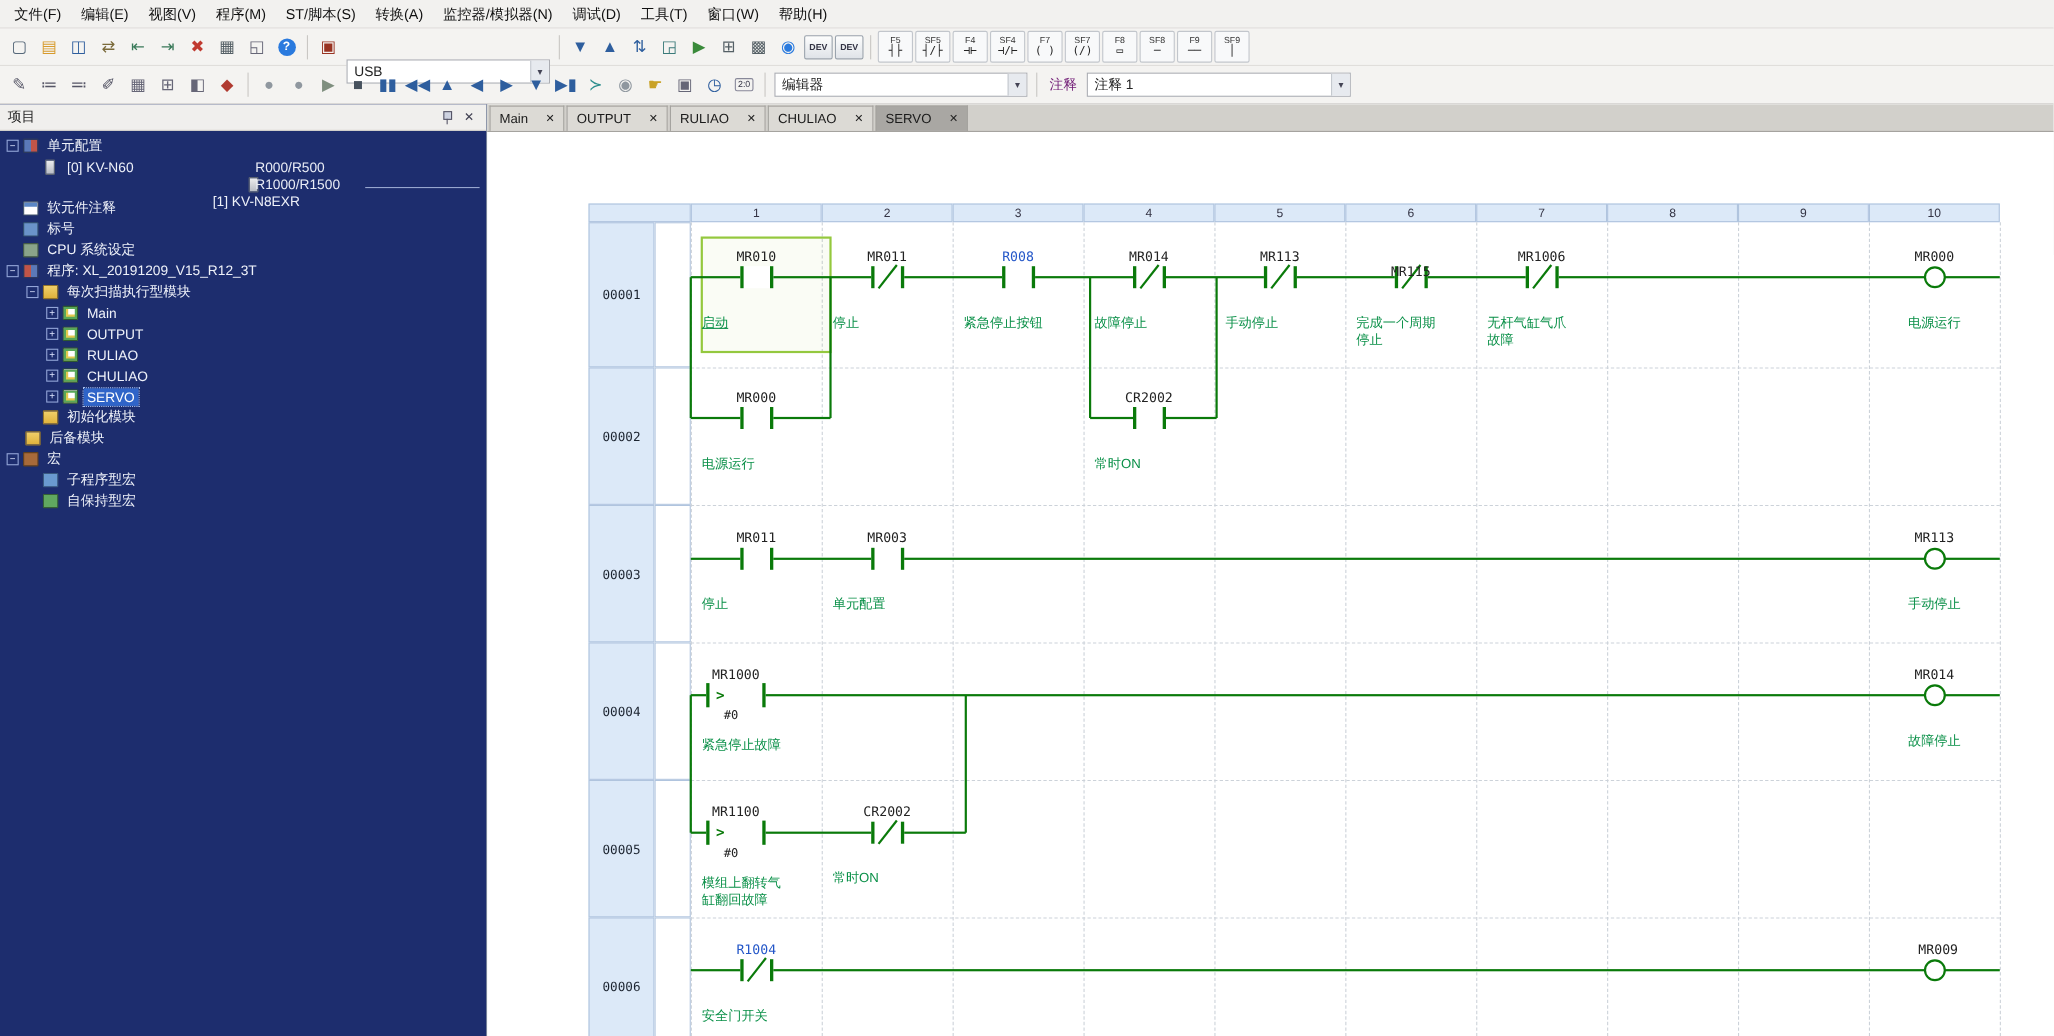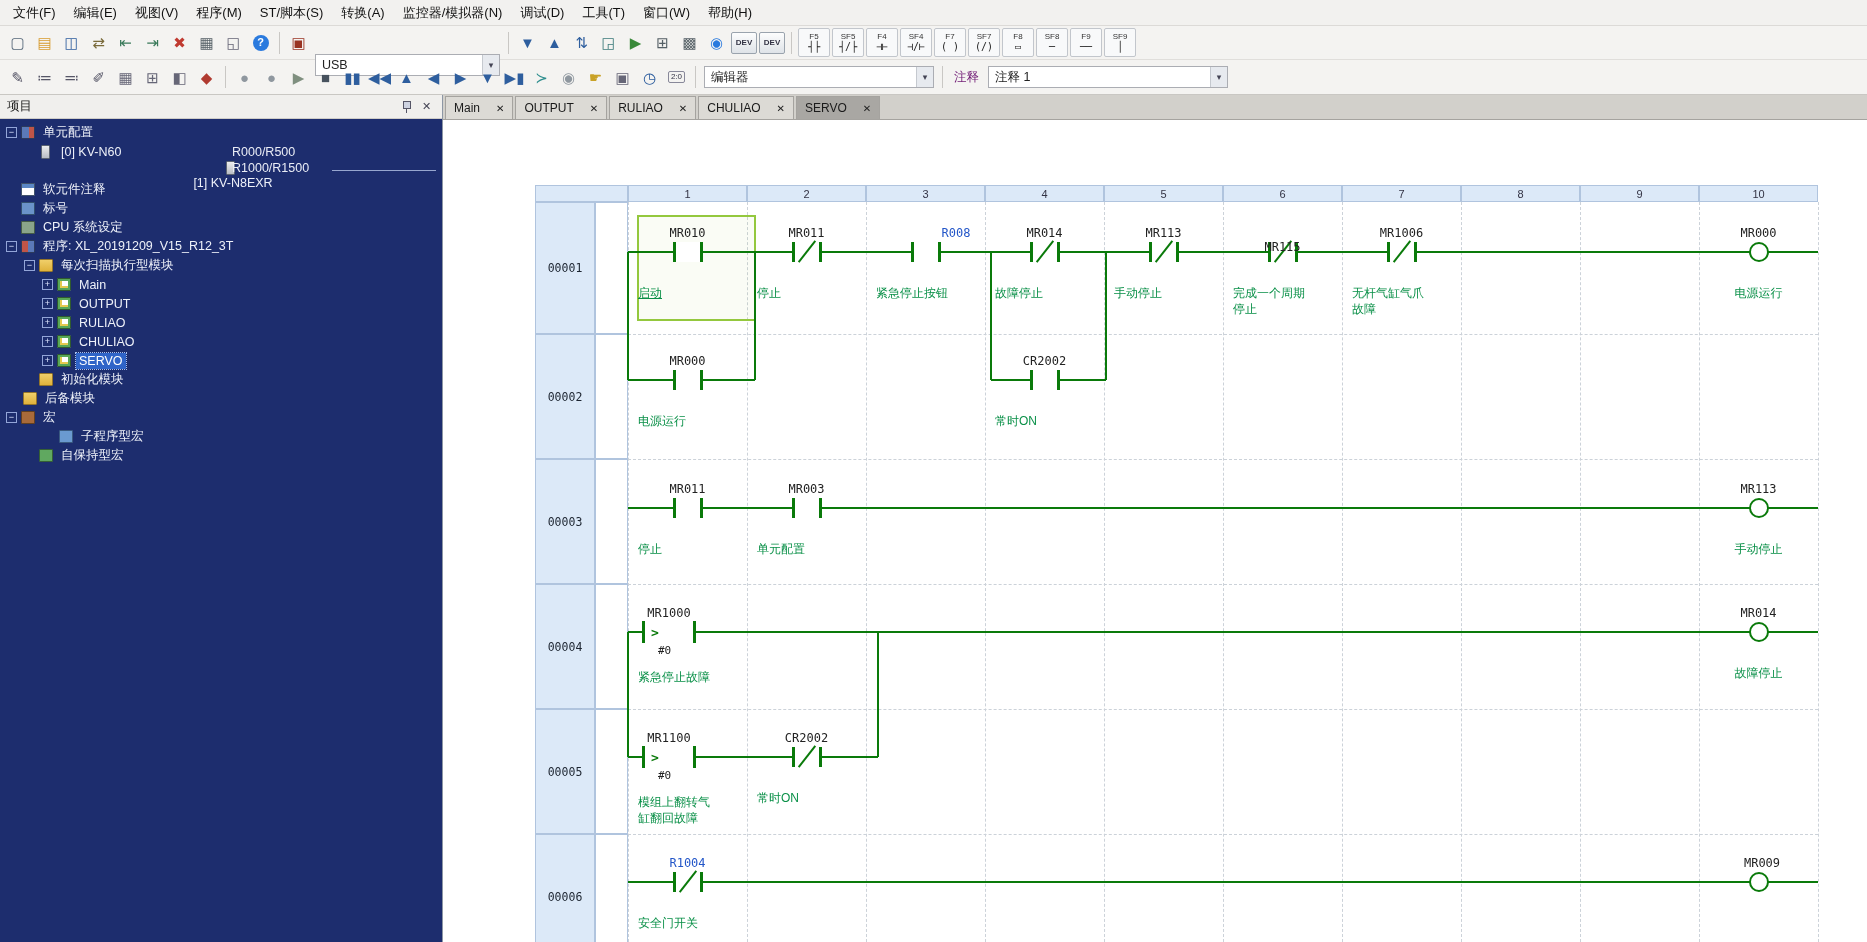--- a/index.html
+++ b/index.html
@@ -377,21 +377,21 @@
           <div class="tree-row" style="padding-left: 8px;">
             <div class="expand-spacer"></div>
             <div class="tree-icon ic-folder"></div>
             <div class="tree-label">后备模块</div>
           </div>
           <div class="tree-row" style="padding-left: 6px;">
             <div class="expand-box">−</div>
             <div class="tree-icon ic-macro"></div>
             <div class="tree-label">宏</div>
           </div>
-          <div class="tree-row" style="padding-left: 24px; margin-left: 20px;">
+          <div class="tree-row" style="padding-left: 24px;">
             <div class="expand-spacer"></div>
             <div class="tree-icon ic-macro-sub"></div>
             <div class="tree-label">子程序型宏</div>
           </div>
           <div class="tree-row" style="padding-left: 24px;">
             <div class="expand-spacer"></div>
             <div class="tree-icon ic-macro-hold"></div>
             <div class="tree-label">自保持型宏</div>
           </div>
         </div>
@@ -473,21 +473,21 @@
           <div class="wire-v" style="left: 662px; top: 132px; height: 128px;"></div>
           <div class="wire-v" style="left: 184px; top: 512px; height: 125px;"></div>
           <div class="wire-v" style="left: 434px; top: 512px; height: 125px;"></div>
           <div class="contact" style="left: 229.5px; top: 122px; width: 30px; height: 20px;"></div>
           <div class="dev-label" style="left: 199.5px; top: 106px; width: 90px;">MR010</div>
           <div class="cmt" style="left: 195px; top: 166px; width: 112px; text-decoration: underline;">启动</div>
           <div class="contact nc" style="left: 348.5px; top: 122px; width: 30px; height: 20px;"></div>
           <div class="dev-label" style="left: 318.5px; top: 106px; width: 90px;">MR011</div>
           <div class="cmt" style="left: 314px; top: 166px; width: 112px;">停止</div>
           <div class="contact" style="left: 467.5px; top: 122px; width: 30px; height: 20px;"></div>
-          <div class="dev-label blue" style="left: 437.5px; top: 106px; width: 90px; text-align: right;">R008</div>
+          <div class="dev-label blue" style="left: 437.5px; top: 106px; width: 90px;">R008</div>
           <div class="cmt" style="left: 433px; top: 166px; width: 112px;">紧急停止按钮</div>
           <div class="contact nc" style="left: 586.5px; top: 122px; width: 30px; height: 20px;"></div>
           <div class="dev-label" style="left: 556.5px; top: 106px; width: 90px;">MR014</div>
           <div class="cmt" style="left: 552px; top: 166px; width: 112px;">故障停止</div>
           <div class="contact nc" style="left: 705.5px; top: 122px; width: 30px; height: 20px;"></div>
           <div class="dev-label" style="left: 675.5px; top: 106px; width: 90px;">MR113</div>
           <div class="cmt" style="left: 671px; top: 166px; width: 112px;">手动停止</div>
           <div class="contact nc" style="left: 824.5px; top: 122px; width: 30px; height: 20px;"></div>
           <div class="dev-label" style="left: 794.5px; top: 120px; width: 90px;">MR115</div>
           <div class="cmt" style="left: 790px; top: 166px; width: 112px;">完成一个周期

